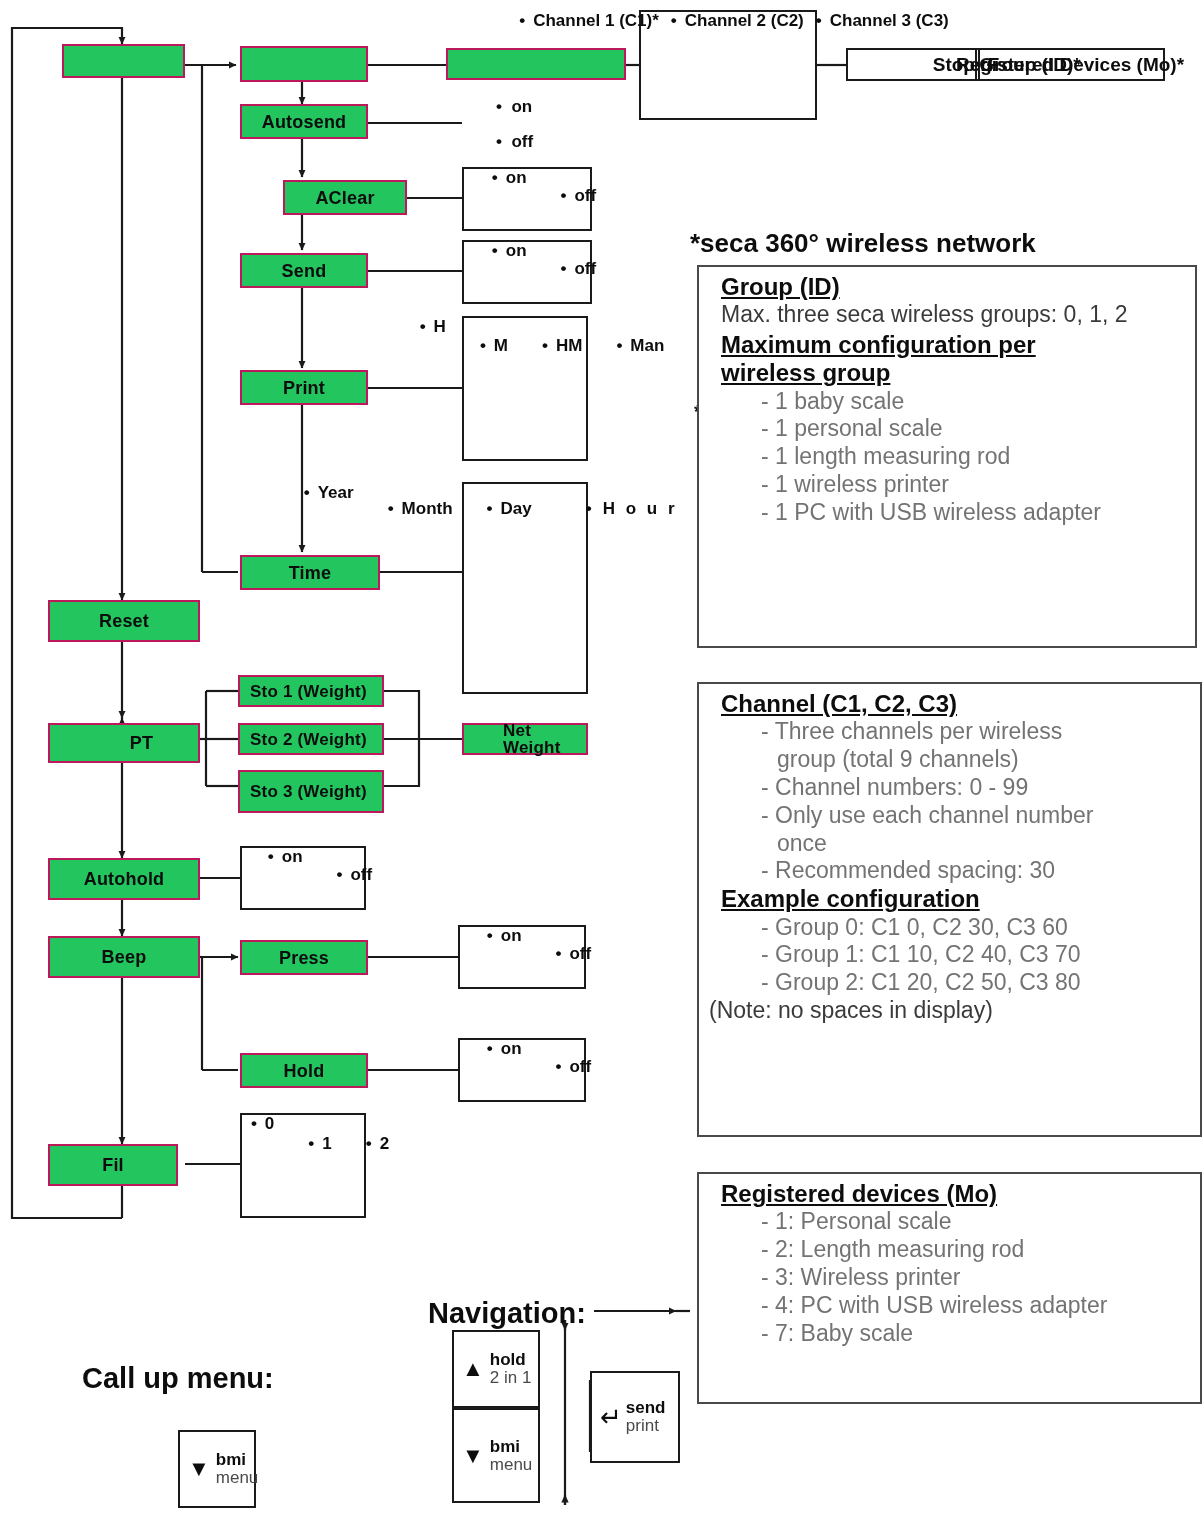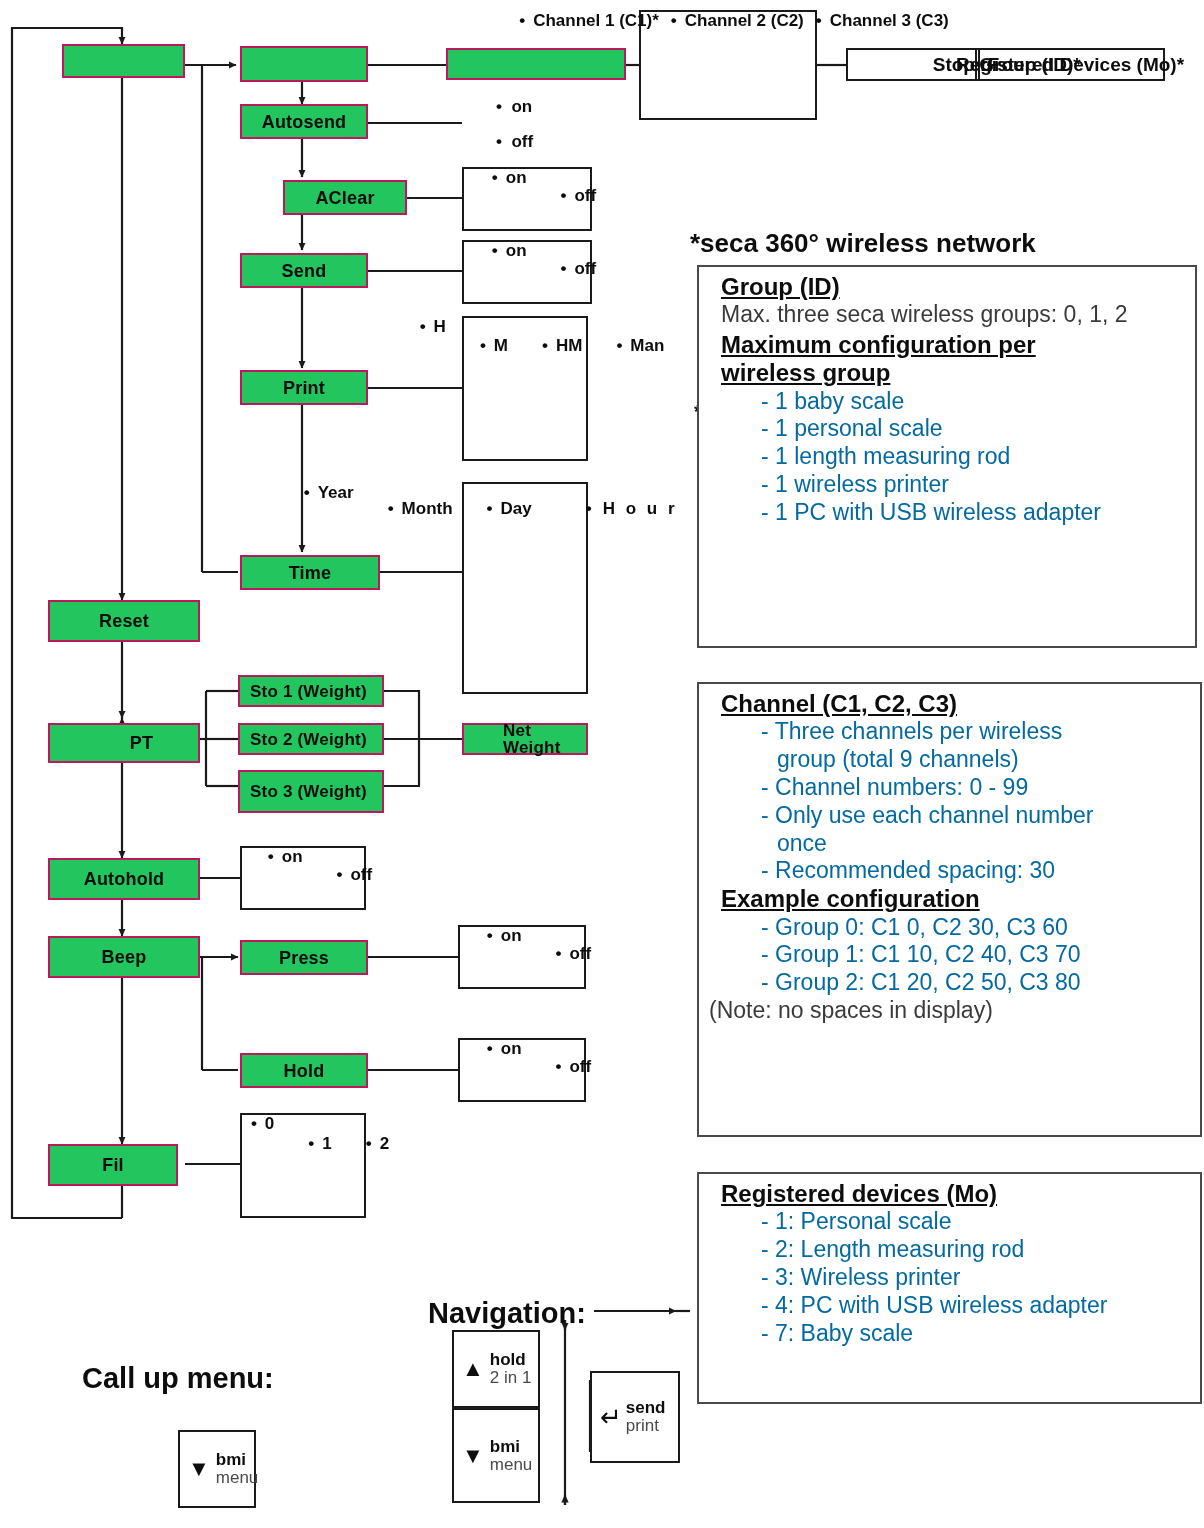--- a/index.html
+++ b/index.html
@@ -44,21 +44,21 @@
   }
   .panel .h{
     font-weight:bold;font-size:24px;text-decoration:underline;
     line-height:1.18;margin:0;white-space:nowrap;
   }
   .panel .p{
     font-size:23px;line-height:1.2;margin:0;color:#3a3a3a;
     font-weight:400;
   }
   .panel .li{
-    font-size:23px;line-height:1.21;margin:0;color:#0369a1;
+    font-size:23px;line-height:1.21;margin:0;color:#737373;
     padding-left:26px;text-indent:-14px;
   }
   .panel .li2{padding-left:40px;text-indent:0;}
   .panelTitle{
     position:absolute;font-weight:bold;font-size:26px;white-space:nowrap;
   }
   .tinyStar{position:absolute;font-size:18px;font-weight:bold;}
 
   
   .key{

